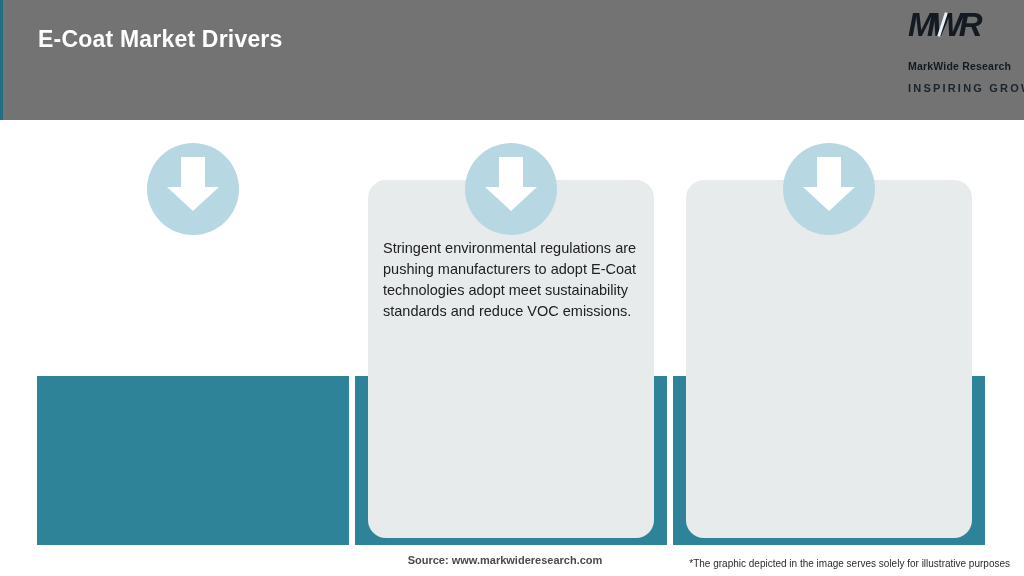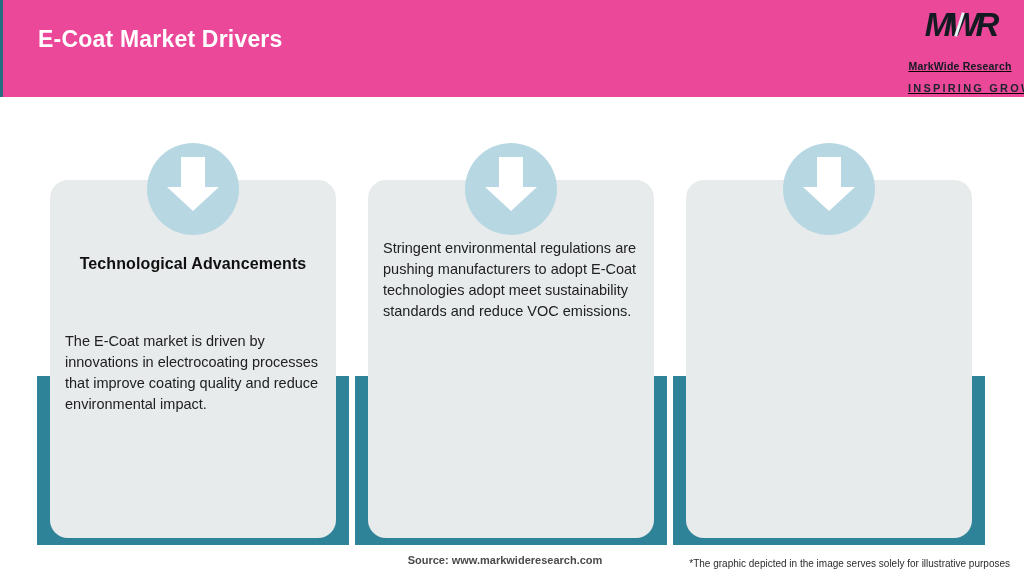--- a/index.html
+++ b/index.html
@@ -6,31 +6,31 @@
   html,body { background:#ffffff; }
   body { font-family:"Liberation Sans", sans-serif; }
 
   .stage {
     position:relative; width:1024px; height:576px;
     background:#ffffff; overflow:hidden;
   }
 
   
   .header {
-    position:absolute; top:0; left:0; width:1024px; height:97px;
-    background:#ec4899;
+    position:absolute; top:0; left:0; width:1024px; height:120px;
+    background:#737373;
     border-left:3px solid #256d80;
   }
   .header h1 {
     position:absolute; left:35px; top:26px;
     color:#ffffff; font-size:23px; font-weight:bold; letter-spacing:0.2px;
   }
 
   
-  .logo { position:absolute; top:8px; right:12px; width:104px; text-align:center;text-decoration:underline; }
+  .logo { position:absolute; top:8px; right:12px; width:104px; text-align:left; }
   .logo-monogram {
     position:relative; display:inline-block;
     font-style:italic; font-weight:800; font-size:33px; line-height:34px;
     letter-spacing:-4px; color:#131a22;
   }
   .logo-bolt {
     position:absolute; left:33px; top:4px; width:3px; height:25px;
     background:#e9f3f6; transform:rotate(18deg);
   }
   .logo-name {
@@ -101,24 +101,20 @@
         <span>MWR</span>
         <i class="logo-bolt"></i>
       </div>
       <div class="logo-name">MarkWide Research</div>
       <div class="logo-tagline">INSPIRING GROWTH</div>
     </div>
   </header>
 
   <section class="card-group g1">
     <div class="teal-back"></div>
-    <div class="card">
-      <h2 class="card-title">Technological Advancements</h2>
-      <p class="card-desc">The E-Coat market is driven by innovations in electrocoating processes that improve coating quality and reduce environmental impact.</p>
-    </div>
     <div class="circle">
       <div class="arrow-shaft"></div>
       <div class="arrow-head"></div>
     </div>
   </section>
 
   <section class="card-group g2">
     <div class="teal-back"></div>
     <div class="card">
       <p class="card-desc">Stringent environmental regulations are pushing manufacturers to adopt E-Coat technologies adopt meet sustainability standards and reduce VOC emissions.</p>

